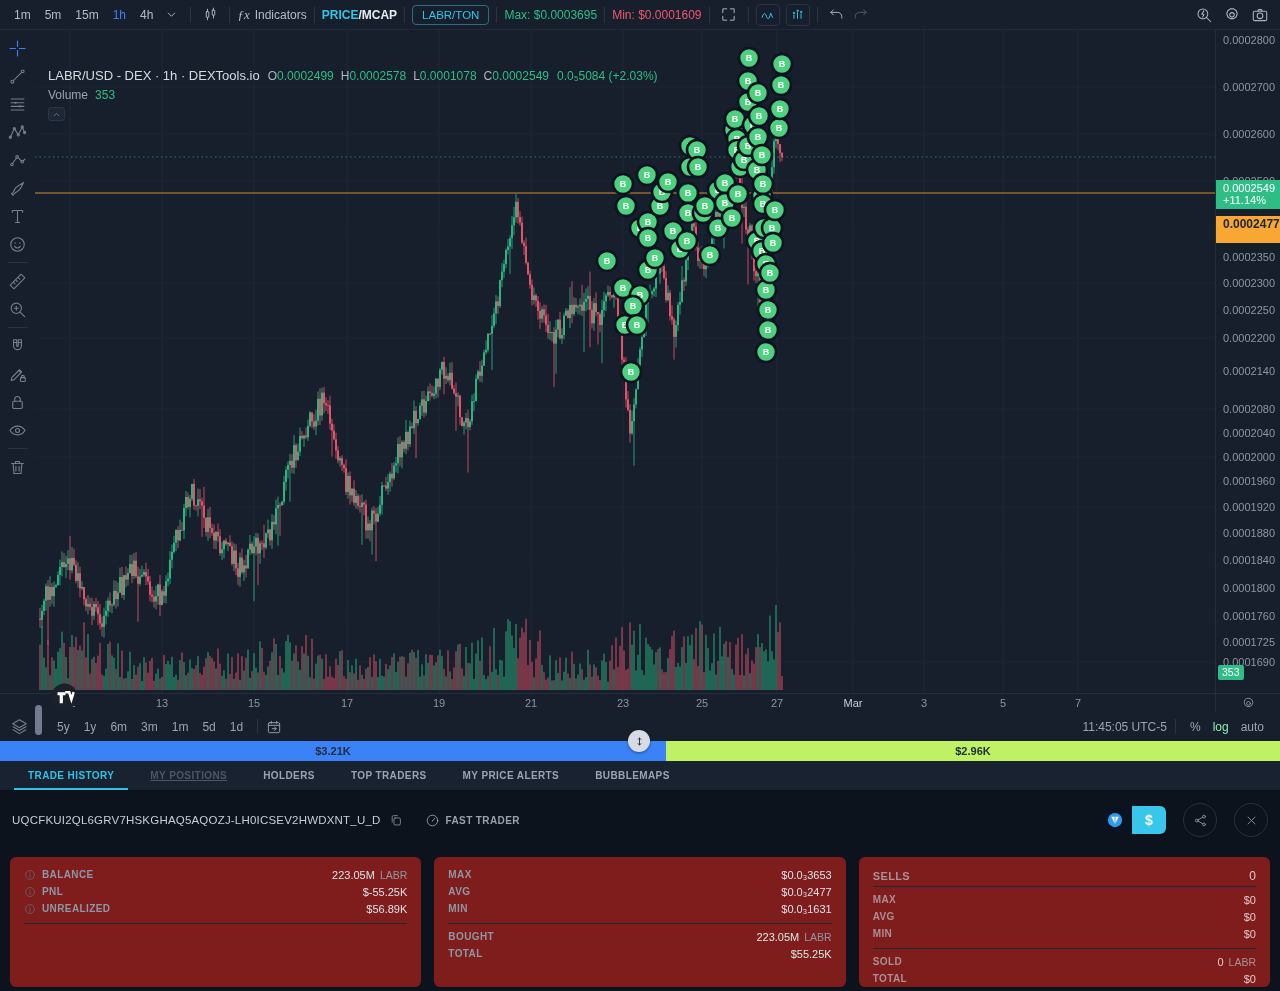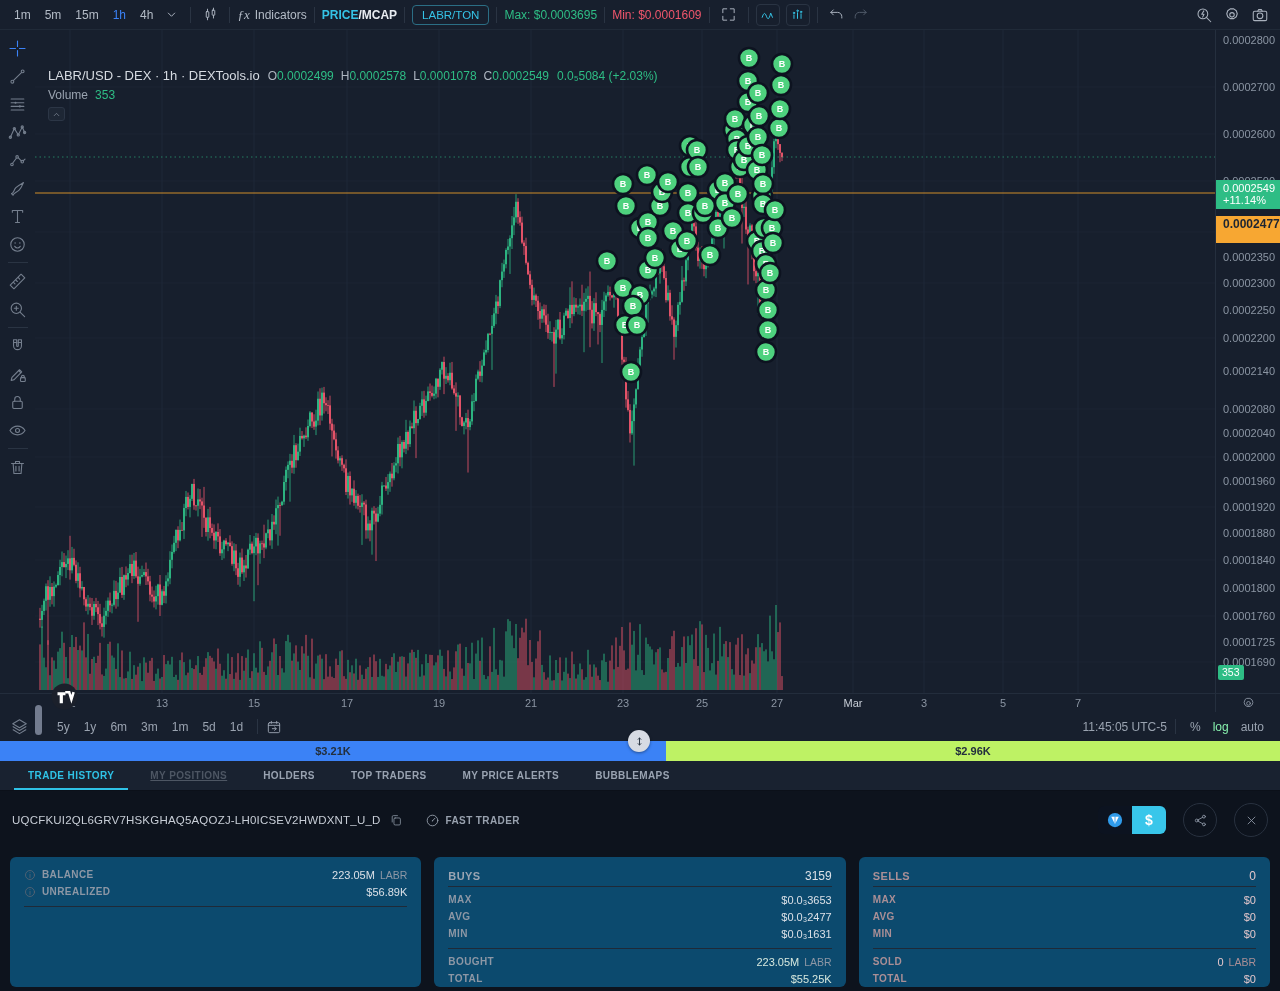--- a/index.html
+++ b/index.html
@@ -105,21 +105,21 @@
   .cur-toggle { display:flex; height:28px; border-radius:6px; overflow:hidden; cursor:pointer; }
   .cur-ton { width:34px; background:#0c1320; display:flex; align-items:center; justify-content:center; }
   .cur-ton svg { width:18px; height:18px; }
   .cur-usd { width:34px; background:#38c6ea; color:#fff; font-weight:700; font-size:14px; display:flex; align-items:center; justify-content:center; }
   .circle-btn { width:34px; height:34px; border-radius:50%; border:1px solid #28313f; color:#8b95a3;
     display:flex; align-items:center; justify-content:center; cursor:pointer; margin-left:8px; }
   .circle-btn svg { width:15px; height:15px; }
 
   
   .panels { display:flex; gap:13px; padding:0 10px; margin-top:8px; height:130px; }
-  .panel { flex:1; background:#0c4a6e; border-radius:6px; padding:9px 14px 10px; font-size:11px; }
+  .panel { flex:1; background:#7f1d1d; border-radius:6px; padding:9px 14px 10px; font-size:11px; }
   .prow { display:flex; align-items:center; justify-content:space-between; height:17px; }
   .prow .lbl { color:#8d97a5; font-size:10px; font-weight:700; letter-spacing:.4px; display:flex; align-items:center; gap:6px; }
   .prow .val { color:#dbe0e7; font-size:11px; }
   .prow .sfx { color:#8d97a5; margin-left:5px; font-size:10.5px; }
   .info-i { width:12px; height:12px; color:#5c London6673; color:#5c6673; cursor:pointer; }
   .info-i svg { width:12px; height:12px; stroke-width:1.6; }
   .phead { height:21px; border-bottom:1px solid #1f2a38; margin-bottom:4px; }
   .phead .lbl { font-size:11px; color:#9aa4b2; }
   .phead .val { font-size:12px; }
   .pdivider { border-top:1px solid #1f2a38; margin:6px 0 4px; }
@@ -1842,33 +1842,39 @@
             <span><span class="val">223.05M</span><span class="sfx">LABR</span></span>
           </div>
           <div class="prow">
             <span class="lbl">
               <span class="info-i">
                 <svg class="ic" viewBox="0 0 24 24">
                   <circle cx="12" cy="12" r="9"></circle>
                   <path d="M12 11v6M12 7.2v.3"></path>
                 </svg>
               </span>
+              <span>PNL</span>
+            </span>
+            <span><span class="val">$-55.25K</span></span>
+          </div>
+          <div class="prow">
+            <span class="lbl">
+              <span class="info-i">
+                <svg class="ic" viewBox="0 0 24 24">
+                  <circle cx="12" cy="12" r="9"></circle>
+                  <path d="M12 11v6M12 7.2v.3"></path>
+                </svg>
+              </span>
               <span>UNREALIZED</span>
             </span>
             <span><span class="val">$56.89K</span></span>
           </div>
           <div class="pdivider"></div>
         </div>
       <div class="panel buys" id="panel-buys">
-          <div class="prow phead">
-            <span class="lbl">
-              <span>BUYS</span>
-            </span>
-            <span><span class="val">3159</span></span>
-          </div>
           <div class="prow">
             <span class="lbl">
               <span>MAX</span>
             </span>
             <span><span class="val">$0.0₃3653</span></span>
           </div>
           <div class="prow">
             <span class="lbl">
               <span>AVG</span>
             </span>

